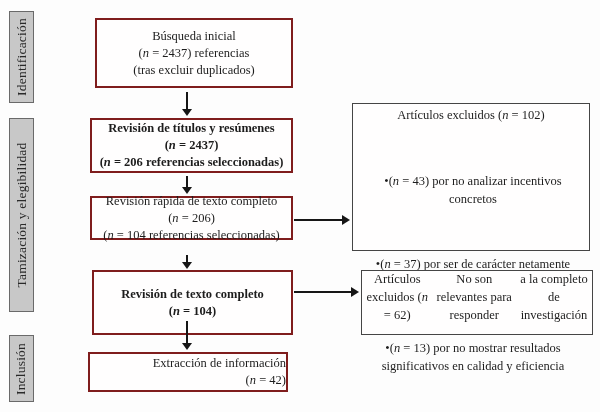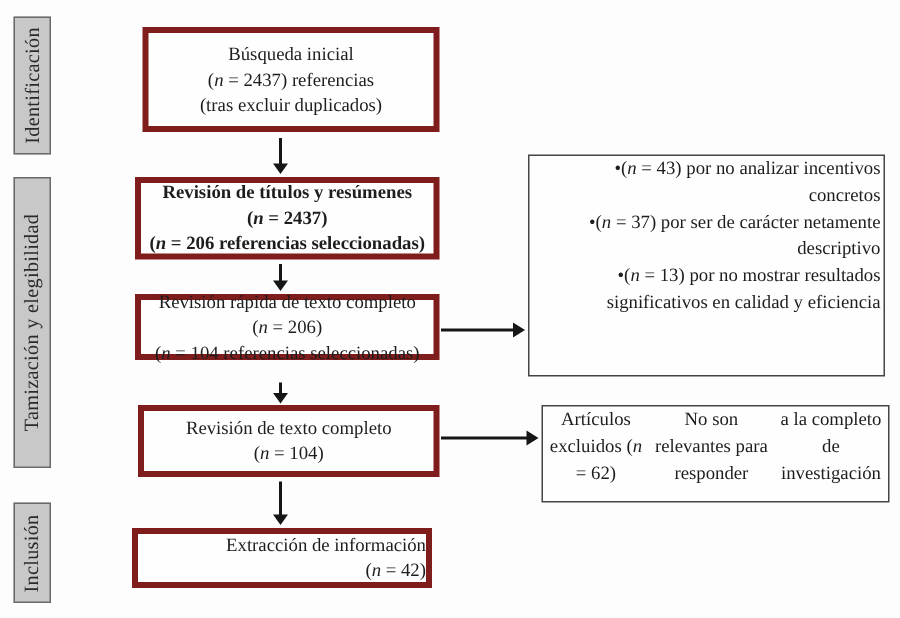--- a/index.html
+++ b/index.html
@@ -23,37 +23,37 @@
     transform: rotate(-90deg);
     white-space: nowrap;
     font-size: 13.5px;
     letter-spacing: 0.2px;
     color: #2a2a2a;
   }
   
   .fbox {
     position: absolute;
     background: #fffefe;
-    border: 4px solid #7f1d1d;
+    border: 2px solid #7f1d1d;
     box-sizing: border-box;
     display: flex; flex-direction: column; justify-content: center;
     text-align: center;
     font-size: 12.5px; line-height: 17px;
   }
   .fbox .line { white-space: nowrap; }
   
   .ebox {
     position: absolute;
     background: #fffefe;
     border: 1px solid #454545;
     box-sizing: border-box;
     font-size: 12.5px; line-height: 17.8px;
   }
   .ebox .title { text-align: center; padding-top: 3px; }
-  .ebox .bullet { text-align: right; padding: 0 2px 0 6px; }
+  .ebox .bullet { text-align: center; padding: 0 2px 0 6px; margin-top: 48px; }
   .ebox.centered { display: flex; flex-direction: row; justify-content: center; text-align: center; }
   
   .arrow-down { position: absolute; width: 10px; }
   .arrow-down::before {
     content: ""; position: absolute; left: 4px; top: 0; bottom: 5px;
     width: 2px; background: #161616;
   }
   .arrow-down::after {
     content: ""; position: absolute; left: 0; bottom: 0;
     border-left: 5px solid transparent; border-right: 5px solid transparent;
@@ -97,31 +97,32 @@
     <div class="line">(<i>n</i> = 2437)</div>
     <div class="line">(<i>n</i> = 206 referencias seleccionadas)</div>
   </div>
 
   <div class="fbox" style="left:90px; top:196px; width:203px; height:44px;">
     <div class="line">Revisión rápida de texto completo</div>
     <div class="line">(<i>n</i> = 206)</div>
     <div class="line">(<i>n</i> = 104 referencias seleccionadas)</div>
   </div>
 
-  <div class="fbox" style="left:92px; top:270px; width:201px; height:48px;">
+  <div class="fbox" style="left:92px; top:270px; width:201px; height:65px;font-weight:bold;">
     <div class="line">Revisión de texto completo</div>
     <div class="line">(<i>n</i> = 104)</div>
   </div>
 
   <div class="fbox" style="left:88px; top:352px; width:200px; height:40px;align-items:flex-end;">
     <div class="line">Extracción de información</div>
     <div class="line">(<i>n</i> = 42)</div>
   </div>
 
   <div class="ebox" style="left:352px; top:103px; width:238px; height:148px;">
+    <div class="title">Artículos excluidos (<i>n</i> = 102)</div>
     <div class="bullet">•(<i>n</i> = 43) por no analizar incentivos concretos</div>
     <div class="bullet">•(<i>n</i> = 37) por ser de carácter netamente descriptivo</div>
     <div class="bullet">•(<i>n</i> = 13) por no mostrar resultados significativos en calidad y eficiencia</div>
   </div>
 
   <div class="ebox centered" style="left:361px; top:270px; width:232px; height:65px;">
     <div>Artículos excluidos (<i>n</i> = 62)</div>
     <div>No son relevantes para responder</div>
     <div>a la completo de investigación</div>
   </div>

